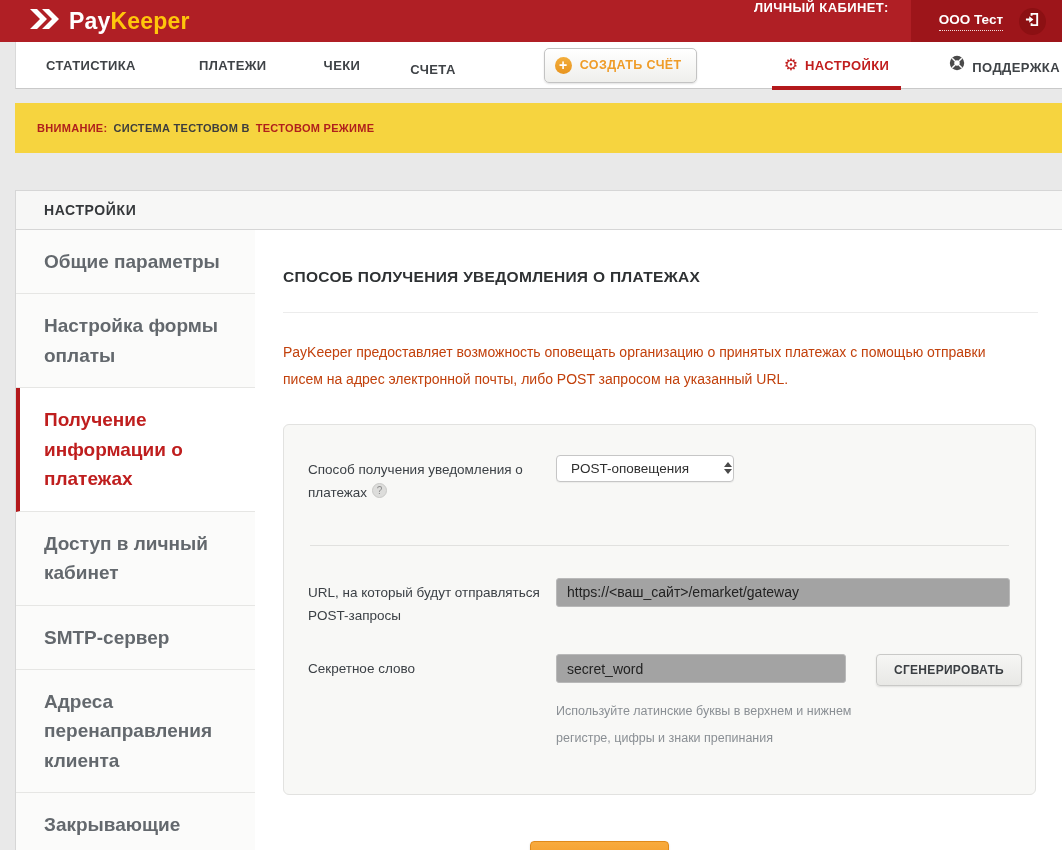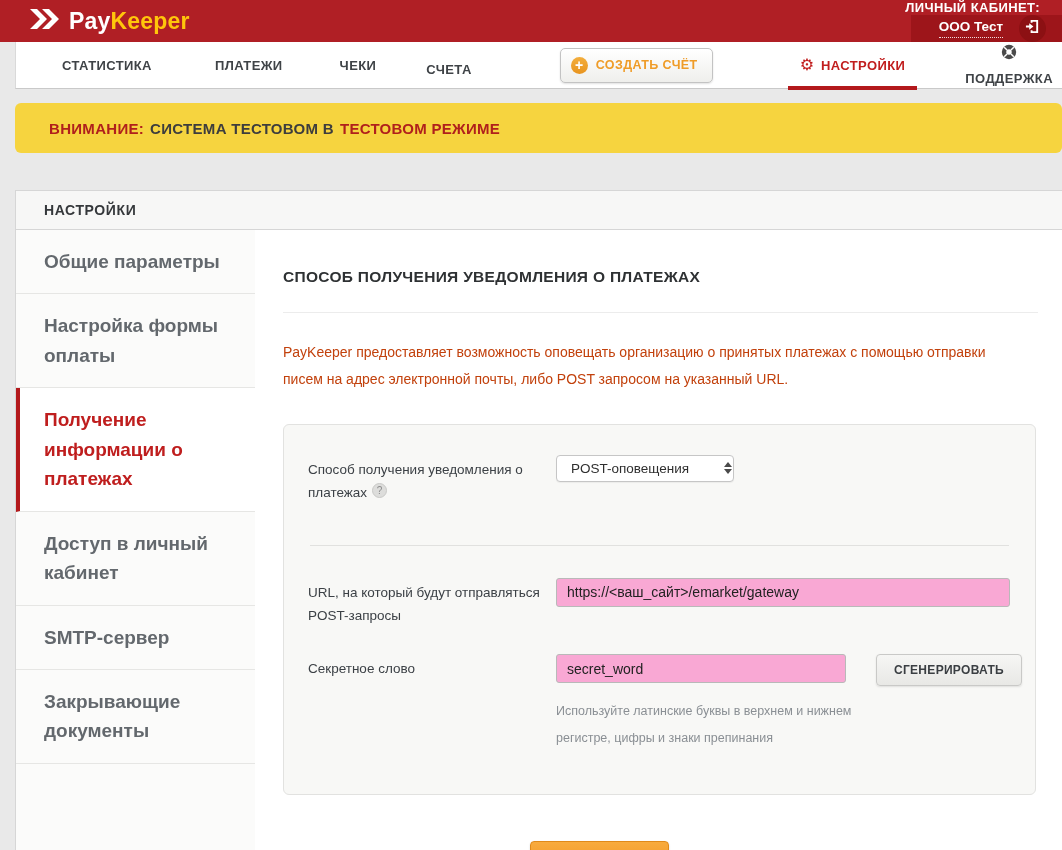--- a/index.html
+++ b/index.html
@@ -13,21 +13,21 @@
 
   
   .topbar {
     height:42px; background:#b01f25;
     display:flex; align-items:center;padding-left:6px;
   }
   .brand { display:flex; align-items:center; gap:7px; padding-left:22px; cursor:pointer; }
   .brand-text { font-size:23px; font-weight:bold; letter-spacing:0.2px; }
   .brand-text .pay { color:#ffffff; }
   .brand-text .keeper { color:#ffc60b; }
-  .account { margin-left:auto; display:flex; align-items:flex-end; height:42px;flex-direction:column; }
+  .account { margin-left:auto; display:flex; align-items:flex-start; height:42px; }
   .account-label { color:#ffffff; font-weight:bold; font-size:13px; letter-spacing:0.4px; margin-right:22px; }
   .account-box {
     background:#9d151a; height:42px; display:flex; align-items:center;
     padding:0 16px 0 28px; gap:16px;
   }
   .account-name {
     color:#ffffff; font-weight:bold; font-size:13.5px;
     border-bottom:1px dotted rgba(255,255,255,.85); padding-bottom:3px; cursor:pointer;
   }
   .logout-btn {
@@ -38,21 +38,21 @@
   
   .navbar {
     margin-left:15px; height:47px; background:#ffffff;
     border-bottom:1px solid #c9c9c9; border-left:1px solid #d9d9d9;
     display:flex; align-items:center;
   }
   .nav-item {
     font-size:13px; font-weight:bold; color:#3f4347; letter-spacing:0.4px;
     cursor:pointer; white-space:nowrap;
   }
-  .nav-stat { margin-left:46px; }
+  .nav-stat { margin-left:30px; }
   .nav-pay  { margin-left:63px; }
   .nav-chk  { margin-left:57px;text-align:right; }
   .nav-acc  { margin-left:50px;margin-top:8px; }
   .create-btn {
     margin-left:88px; display:flex; align-items:center; gap:8px;
     background:linear-gradient(#ffffff,#efefec);
     border:1px solid #c3c3c3; border-radius:5px;
     padding:8px 14px 8px 10px; cursor:pointer;
     box-shadow:0 1px 2px rgba(0,0,0,.12);
   }
@@ -64,27 +64,27 @@
   .create-btn span.lbl { font-size:12.5px; font-weight:bold; color:#ef9c28; letter-spacing:0.4px; }
   .nav-settings {
     margin-left:75px; height:47px; display:flex; align-items:center; gap:7px;
     position:relative; cursor:pointer; padding:0 12px;
   }
   .nav-settings .lbl { font-size:13px; font-weight:bold; color:#c11e1e; letter-spacing:0.4px; }
   .nav-settings::after {
     content:""; position:absolute; left:0; right:0; bottom:-1px; height:4px; background:#b3191c;
   }
   .gear-ico { color:#c11e1e; font-size:16px; font-family:"DejaVu Sans", sans-serif; line-height:1; }
-  .nav-support { margin-left:48px; display:flex; align-items:center; gap:7px; cursor:pointer;flex-direction:column; }
+  .nav-support { margin-left:48px; display:flex; align-items:flex-end; gap:7px; cursor:pointer; }
 
   
   .banner {
     margin:14px 0 0 15px; height:50px; background:#f6d43f;
-    display:flex; align-items:center; padding-left:34px;
-    font-size:15px; font-weight:bold; letter-spacing:0.3px;border-radius:6px;
+    display:flex; align-items:center; padding-left:22px;
+    font-size:11px; font-weight:bold; letter-spacing:0.3px;
   }
   .banner .warn { color:#b0201c; margin-right:6px; }
   .banner .mid  { color:#3d3d3d; margin-right:6px; }
   .banner .hl   { color:#b0201c; }
 
   
   .panel { margin:37px 0 0 15px; }
   .panel-header {
     height:40px; background:#f7f7f6;
     border:1px solid #d6d6d6; border-right:none;
@@ -143,21 +143,21 @@
     display:flex; align-items:center; justify-content:space-between;
     padding:0 1px 0 14px; cursor:pointer;
     box-shadow:0 1px 1px rgba(0,0,0,.05);
   }
   .select-box .sel-text { font-size:13.5px; color:#2f2f2f; }
   .sel-arrows { display:flex; flex-direction:column; gap:2px; }
   .tri-up   { width:0; height:0; border-left:4px solid transparent; border-right:4px solid transparent; border-bottom:5px solid #4a4a4a; }
   .tri-down { width:0; height:0; border-left:4px solid transparent; border-right:4px solid transparent; border-top:5px solid #4a4a4a; }
   .inner-divider { border:none; border-top:1px solid #e1e1df; margin:40px 2px 32px; }
   .text-input {
-    height:29px; border:1px solid #b9b9b9; border-radius:3px; background:#f9a8d4;
+    height:29px; border:1px solid #b9b9b9; border-radius:3px; background:#a3a3a3;
     font-family:"Liberation Sans", sans-serif; font-size:14px; color:#222222;
     padding:0 10px; outline:none;
   }
   .url-input { width:454px; }
   .secret-input { width:290px; }
   .gen-btn {
     margin-left:30px; padding:8px 17px;
     background:linear-gradient(#f6f6f4,#e8e8e5);
     border:1px solid #c9c9c7; border-radius:4px;
     font-family:"Liberation Sans", sans-serif;
@@ -251,20 +251,21 @@
   <div class="panel-header">НАСТРОЙКИ</div>
 
   <div class="panel-body">
 
     <div class="sidebar">
       <div class="side-item">Общие параметры</div>
       <div class="side-item">Настройка формы оплаты</div>
       <div class="side-item active">Получение информации о платежах</div>
       <div class="side-item">Доступ в личный кабинет</div>
       <div class="side-item">SMTP-сервер</div>
+      <div class="side-item">Адреса перенаправления клиента</div>
       <div class="side-item">Закрывающие документы</div>
       <div class="side-filler"></div>
     </div>
 
     <div class="main">
       <h1>СПОСОБ ПОЛУЧЕНИЯ УВЕДОМЛЕНИЯ О ПЛАТЕЖАХ</h1>
       <hr class="head-divider">
       <p class="descr">PayKeeper предоставляет возможность оповещать организацию о принятых платежах с помощью отправки писем на адрес электронной почты, либо POST запросом на указанный URL.</p>
 
       <div class="form-box">

